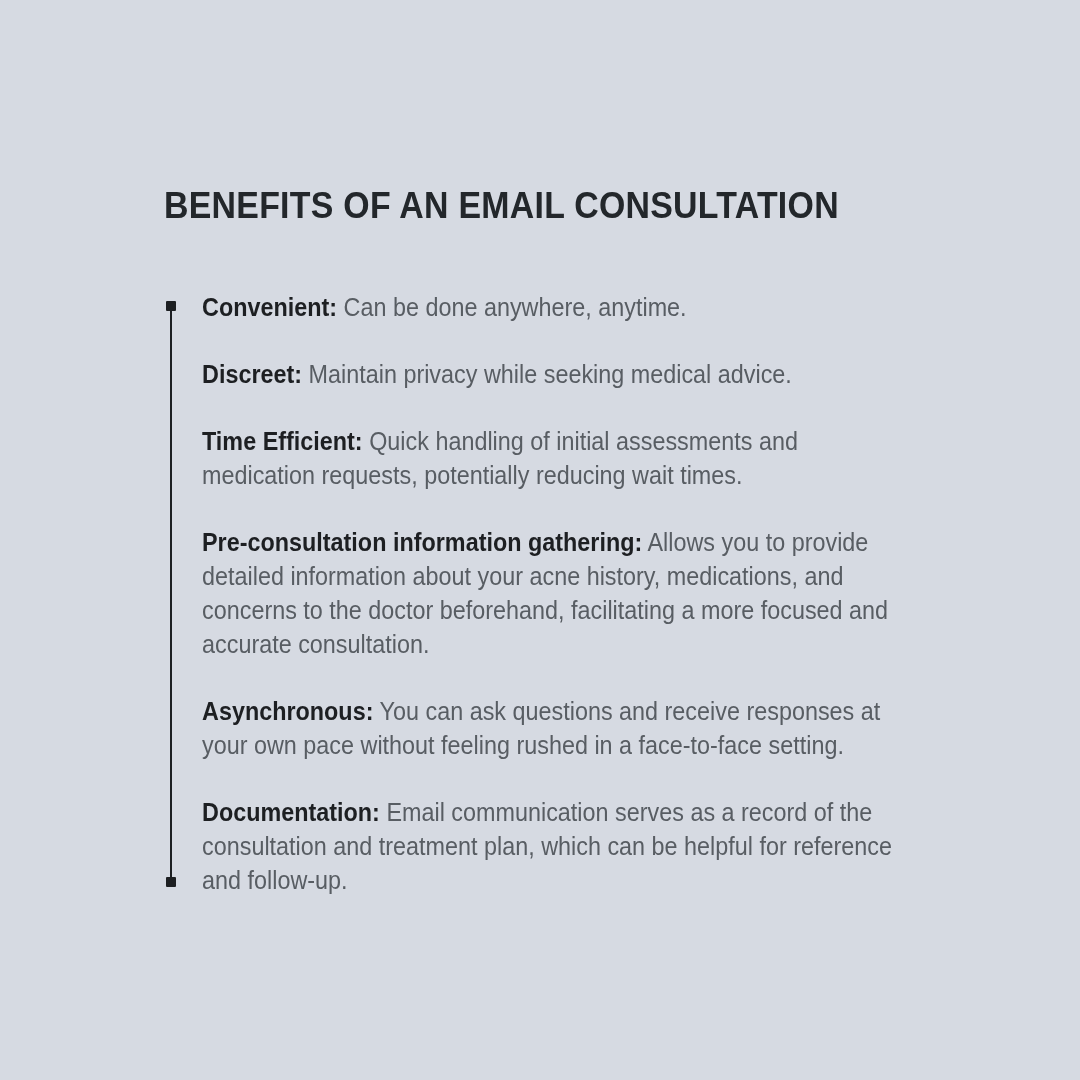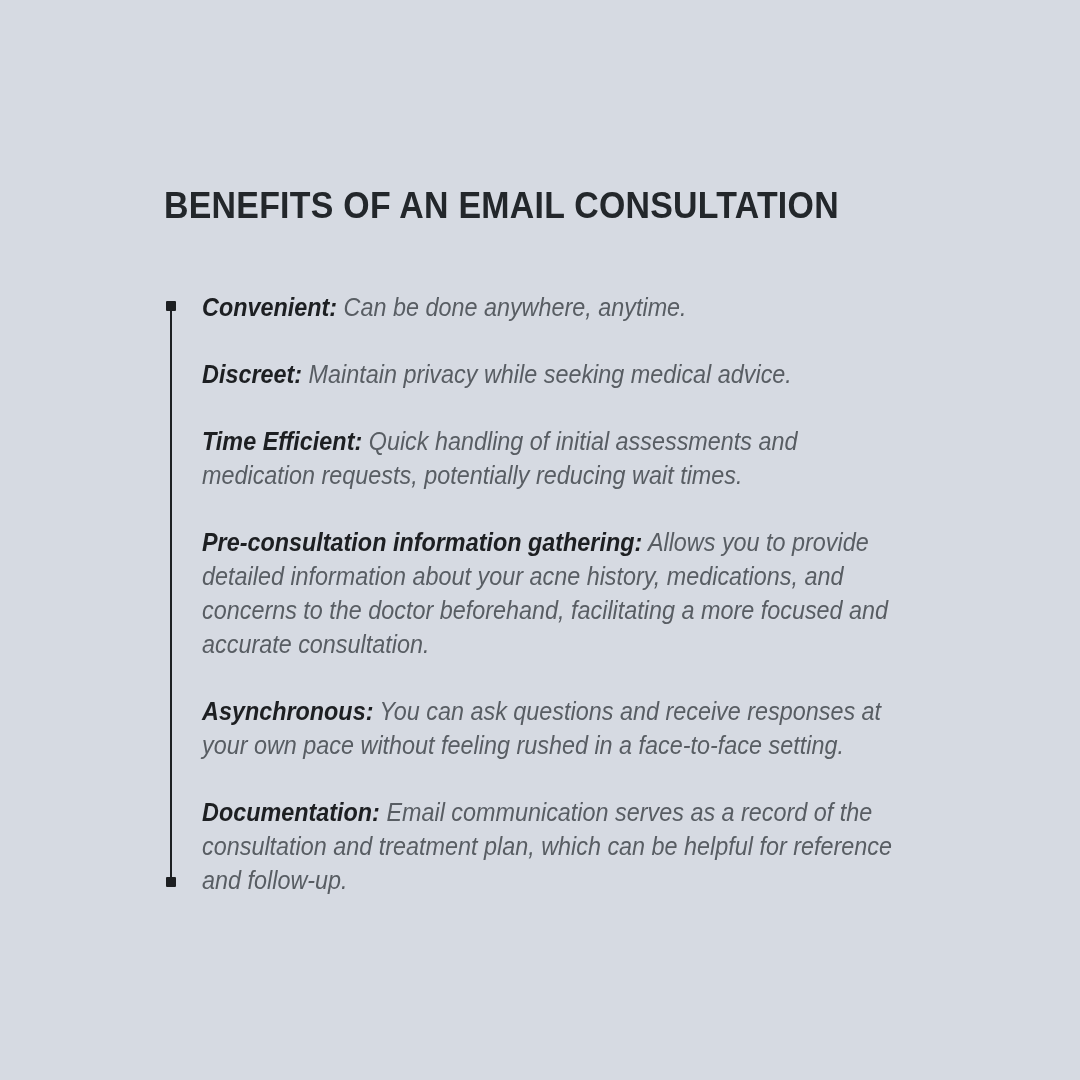--- a/index.html
+++ b/index.html
@@ -75,21 +75,20 @@
   .timeline-cap.bottom { bottom: -5px; }
 
   .benefits-list {
     position: absolute;
     left: 42px;
     top: 0;
     width: 760px;
     margin: 0;
     padding: 0;
     list-style: none;
-    font-style: italic;
   }
 
   .benefit-item {
     margin: 0 0 33px 0;
     font-family: "Liberation Sans", sans-serif;
     font-size: 25px;
     line-height: 34px;
     color: #585d63;
     transform: scaleX(0.935);
     transform-origin: left top;

